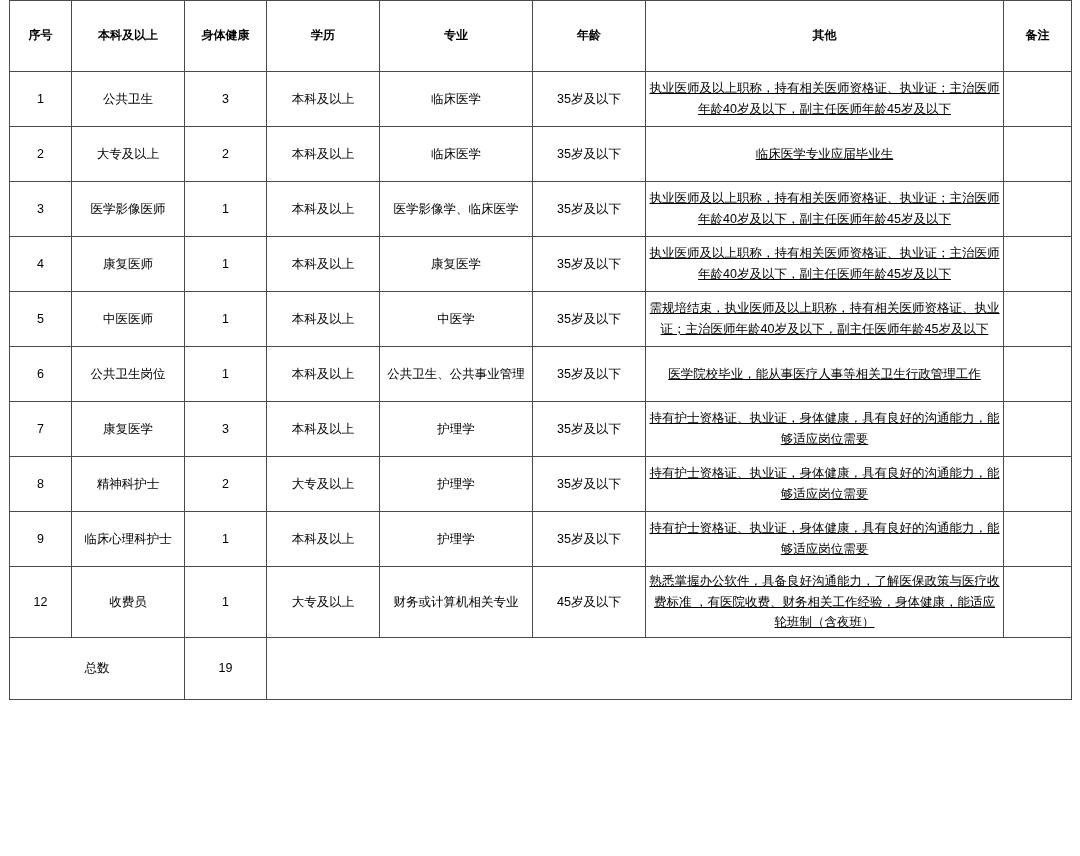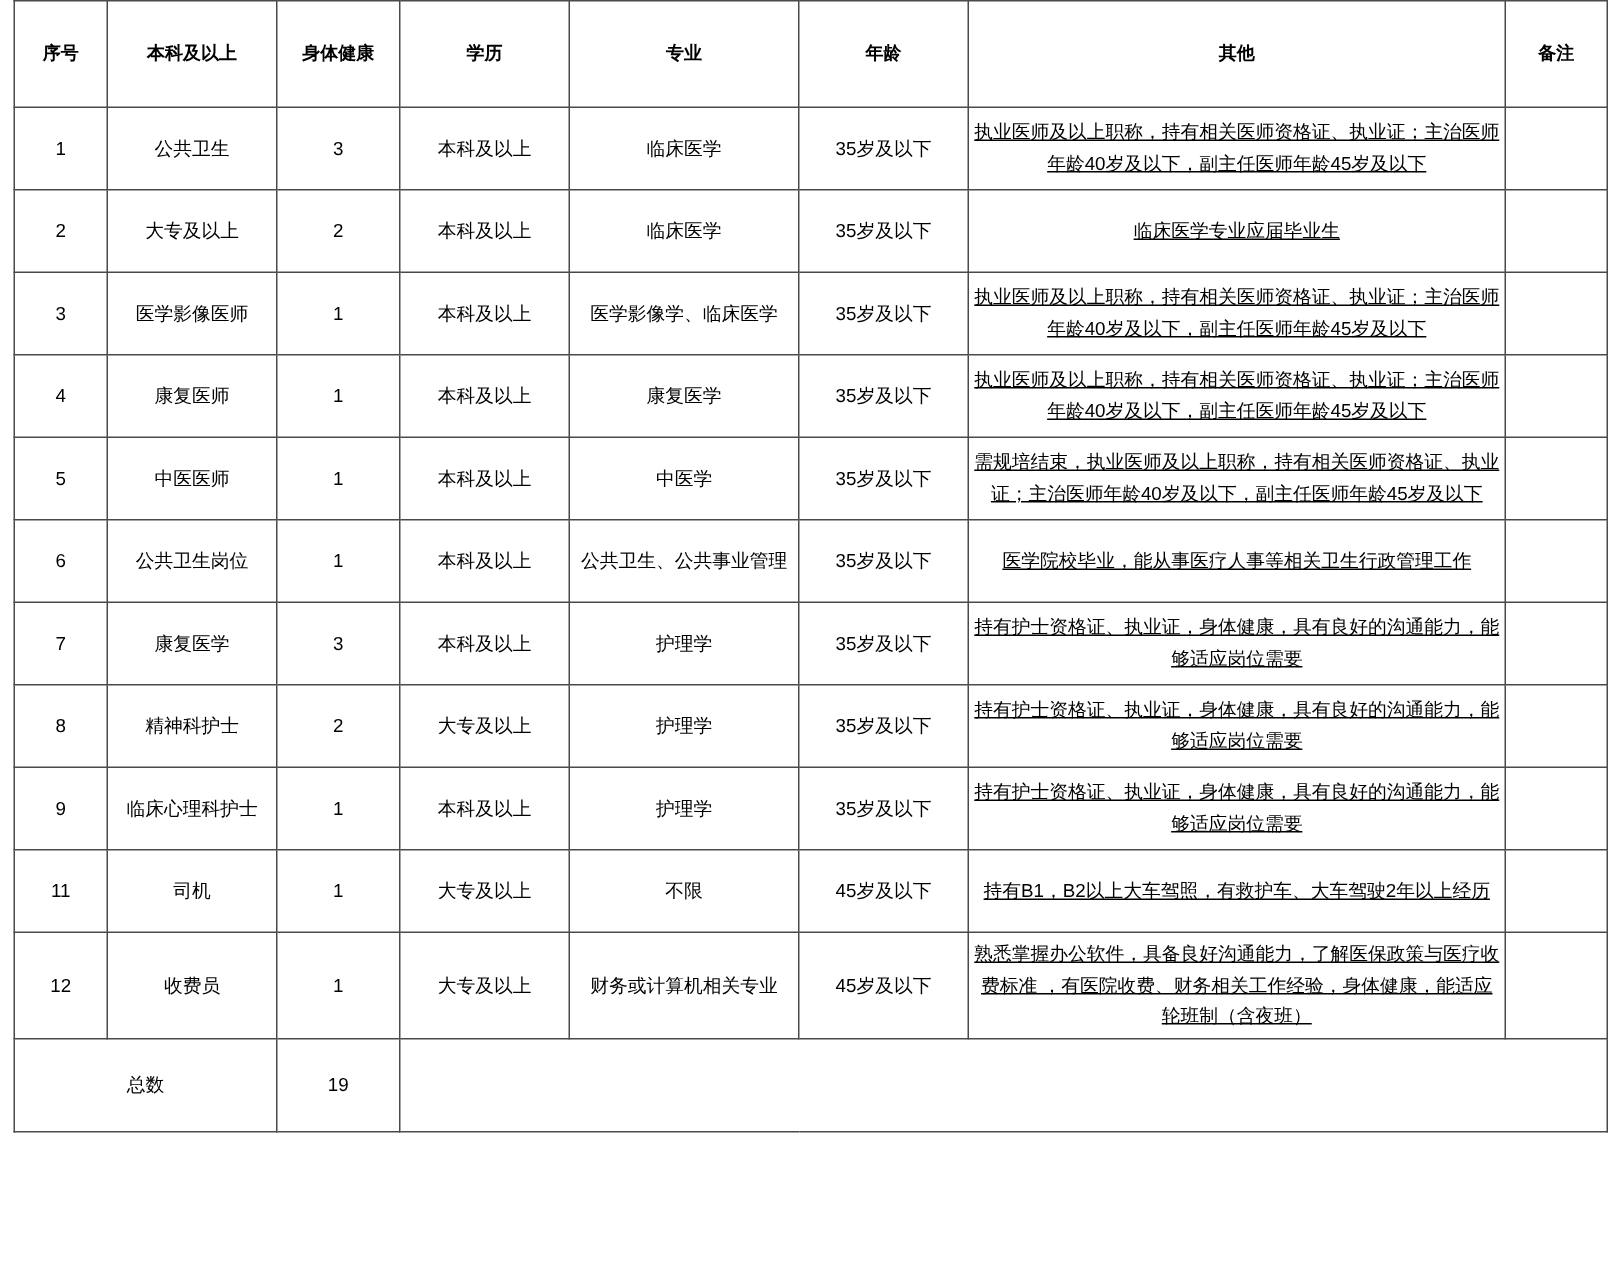--- a/index.html
+++ b/index.html
@@ -189,30 +189,20 @@
       <tr>
         <td>9</td>
         <td>临床心理科护士</td>
         <td>1</td>
         <td>本科及以上</td>
         <td>护理学</td>
         <td>35岁及以下</td>
         <td class="other-cell">持有护士资格证、执业证，身体健康，具有良好的沟通能力，能够适应岗位需要</td>
         <td></td>
       </tr>
-      <tr>
-        <td>11</td>
-        <td>司机</td>
-        <td>1</td>
-        <td>大专及以上</td>
-        <td>不限</td>
-        <td>45岁及以下</td>
-        <td class="other-cell">持有B1，B2以上大车驾照，有救护车、大车驾驶2年以上经历</td>
-        <td></td>
-      </tr>
       <tr class="tall">
         <td>12</td>
         <td>收费员</td>
         <td>1</td>
         <td>大专及以上</td>
         <td>财务或计算机相关专业</td>
         <td>45岁及以下</td>
         <td class="other-cell">熟悉掌握办公软件，具备良好沟通能力，了解医保政策与医疗收费标准 ，有医院收费、财务相关工作经验，身体健康，能适应轮班制（含夜班）</td>
         <td></td>
       </tr>

